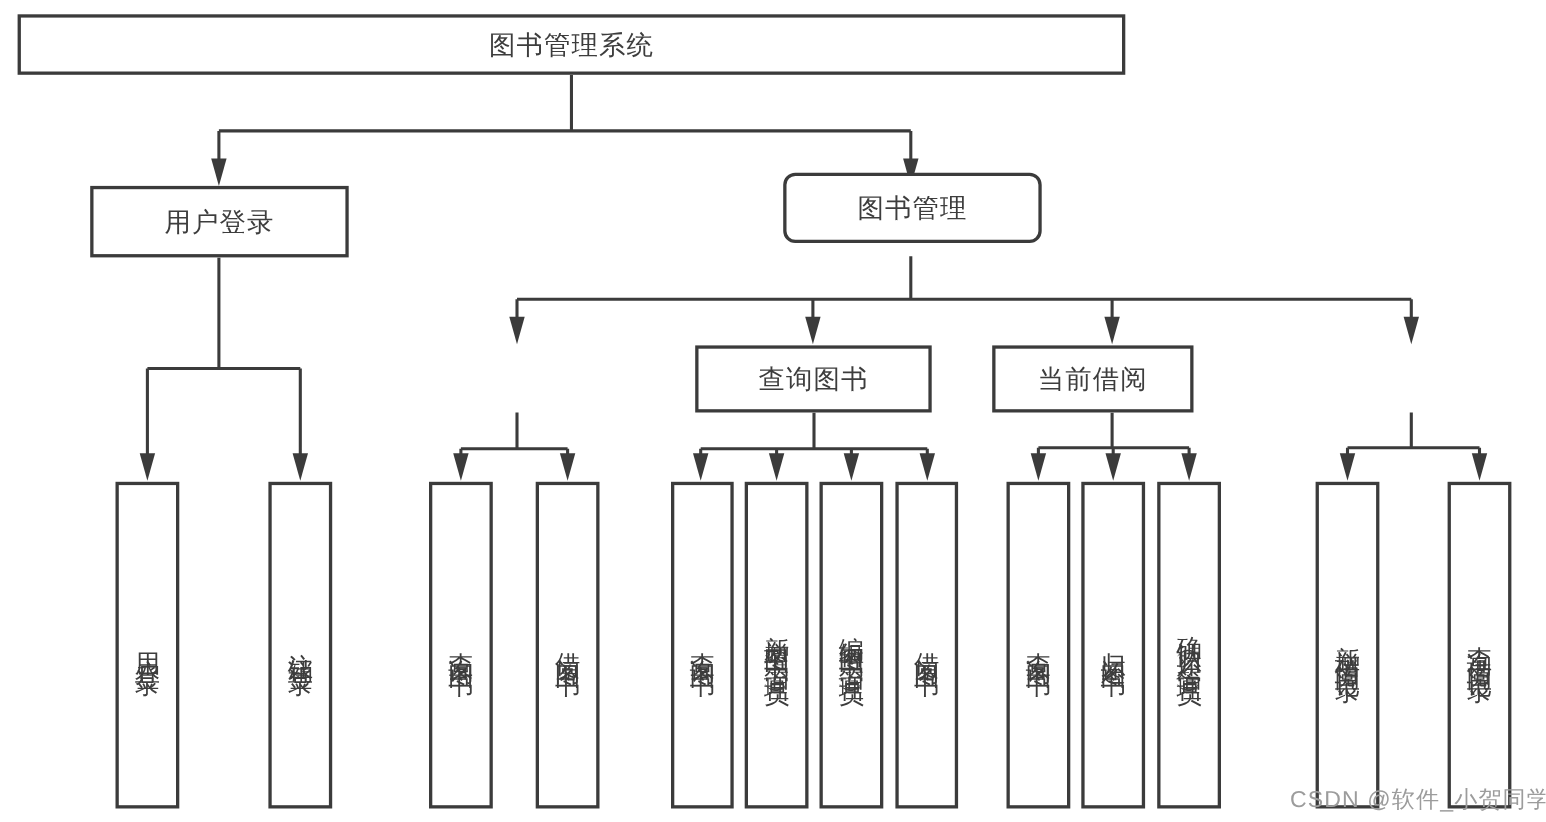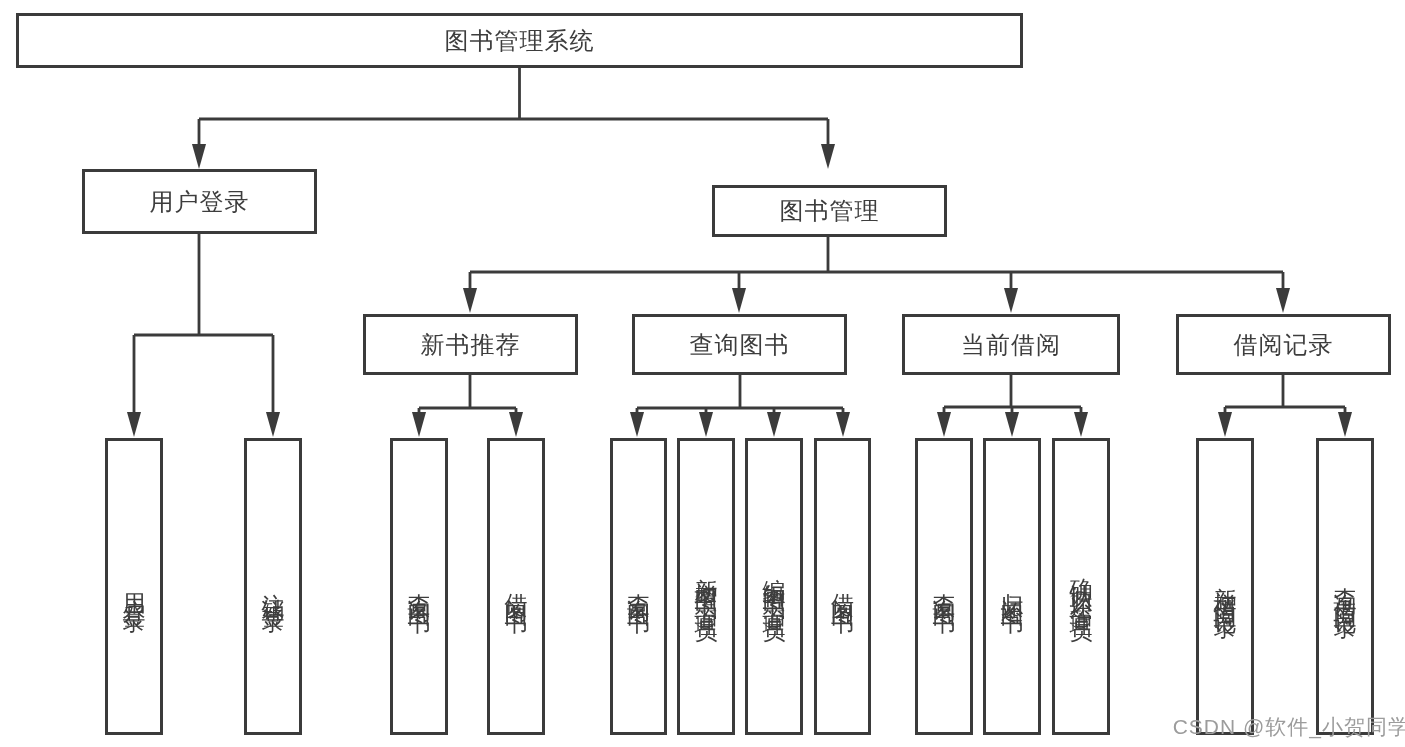--- a/index.html
+++ b/index.html
@@ -91,35 +91,29 @@
     </g>
   </svg>
 
   <div class="node n-h" style="left:16px; top:13px; width:1007px; height:55px;">
     <span>图书管理系统</span>
   </div>
 
   <div class="node n-h" style="left:82px; top:169px; width:235px; height:65px;">
     <span>用户登录</span>
   </div>
-  <div class="node n-h" style="left:712px; top:185px; width:235px; height:52px;">
+  <div class="node n-h" style="left:712px; top:157px; width:235px; height:64px;border-radius:11px;">
     <span>图书管理</span>
   </div>
 
-  <div class="node n-h" style="left:363px; top:314px; width:215px; height:61px;">
-    <span>新书推荐</span>
-  </div>
   <div class="node n-h" style="left:632px; top:314px; width:215px; height:61px;">
     <span>查询图书</span>
   </div>
-  <div class="node n-h" style="left:902px; top:314px; width:218px; height:61px;">
+  <div class="node n-h" style="left:902px; top:314px; width:183px; height:61px;">
     <span>当前借阅</span>
-  </div>
-  <div class="node n-h" style="left:1176px; top:314px; width:215px; height:61px;">
-    <span>借阅记录</span>
   </div>
 
   <div class="node n-v" style="left:105px; top:438px; width:58px; height:297px;">
     <span>用户登录</span>
   </div>
   <div class="node n-v" style="left:244px; top:438px; width:58px; height:297px;">
     <span>注销登录</span>
   </div>
 
   <div class="node n-v" style="left:390px; top:438px; width:58px; height:297px;">

